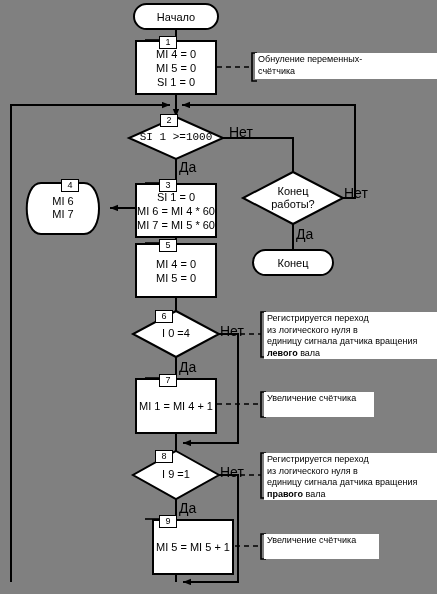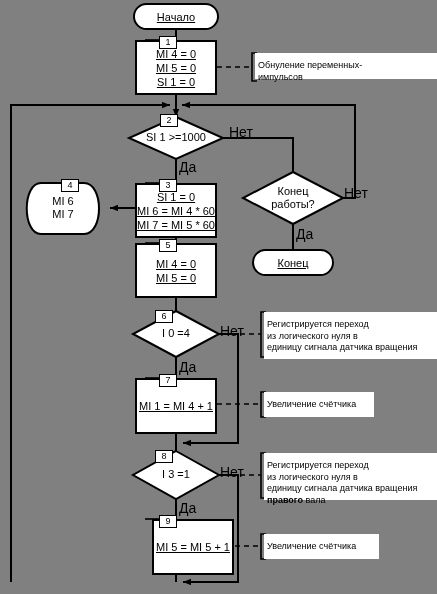--- a/index.html
+++ b/index.html
@@ -7,28 +7,28 @@
     width:437px;height:594px;
     background:#808080;
     font-family:"Liberation Sans", sans-serif;
     position:relative;
     overflow:hidden;
     -webkit-font-smoothing:none;
   }
   #chart{position:absolute;left:0;top:0;width:437px;height:594px;}
   .node{position:absolute;box-sizing:border-box;background:#ffffff;border:2px solid #000000;
         display:flex;flex-direction:column;align-items:center;justify-content:center;
-        font-size:11px;color:#000;line-height:14px;text-align:center;white-space:pre;text-decoration:underline;}
+        font-size:11px;color:#000;line-height:14px;text-align:center;white-space:pre;}
   .terminator{border-radius:14px;}
   .proc{}
   .numtag{position:absolute;background:#ffffff;border:1px solid #000;
           font-size:9px;line-height:10px;color:#000;padding:0 2px;z-index:30;
           text-align:center;}
   .annot{position:absolute;box-sizing:border-box;background:#ffffff;
-         font-size:9px;line-height:11.5px;color:#000;padding:7px 2px 1px 3px;
+         font-size:9px;line-height:11.5px;color:#000;padding:1px 2px 1px 3px;
          text-align:left;z-index:20;}
   .annot b{font-weight:bold;}
   .lbl{position:absolute;font-size:14px;color:#000;line-height:10px;z-index:25;}
   .diamondtext{position:absolute;font-size:11px;color:#000;line-height:13px;
                text-align:center;z-index:15;white-space:pre;}
 </style>
 </head>
 <body>
 
 <svg id="chart" viewBox="0 0 437 594" width="437" height="594" xmlns="http://www.w3.org/2000/svg">
@@ -112,21 +112,21 @@
   <span>Начало</span>
 </div>
 
 <div class="node proc" style="left:135px;top:40px;width:82px;height:55px;">
   <span>MI 4 = 0
 MI 5 = 0
 SI 1 = 0</span>
 </div>
 <div class="numtag" style="left:159px;top:36px;width:12px;height:11px;">1</div>
 
-<div class="diamondtext" style="left:129px;top:131px;width:94px;">SI 1 &gt;=1000</div>
+<div class="diamondtext" style="left:129px;top:131px;width:94px;font-family:Liberation Mono, monospace;">SI 1 &gt;=1000</div>
 <div class="numtag" style="left:160px;top:114px;width:12px;height:11px;">2</div>
 
 <div class="node proc" style="left:135px;top:183px;width:82px;height:55px;">
   <span>SI 1 = 0
 MI 6 = MI 4 * 60
 MI 7 = MI 5 * 60</span>
 </div>
 <div class="numtag" style="left:159px;top:179px;width:12px;height:11px;">3</div>
 
 <div class="diamondtext" style="left:22px;top:195px;width:82px;">MI 6
@@ -140,21 +140,21 @@
 <div class="numtag" style="left:159px;top:239px;width:12px;height:11px;">5</div>
 
 <div class="diamondtext" style="left:133px;top:327px;width:86px;">I 0 =4</div>
 <div class="numtag" style="left:155px;top:310px;width:12px;height:11px;">6</div>
 
 <div class="node proc" style="left:135px;top:378px;width:82px;height:56px;">
   <span>MI 1 = MI 4 + 1</span>
 </div>
 <div class="numtag" style="left:159px;top:374px;width:12px;height:11px;">7</div>
 
-<div class="diamondtext" style="left:133px;top:468px;width:86px;">I 3 =1</div>
+<div class="diamondtext" style="left:133px;top:468px;width:86px;">I 9 =1</div>
 <div class="numtag" style="left:155px;top:450px;width:12px;height:11px;">8</div>
 
 <div class="node proc" style="left:135px;top:519px;width:82px;height:56px;margin-left:17px;">
   <span>MI 5 = MI 5 + 1</span>
 </div>
 <div class="numtag" style="left:159px;top:515px;width:12px;height:11px;">9</div>
 
 <div class="diamondtext" style="left:243px;top:185px;width:100px;">Конец
 работы?</div>
 
@@ -166,27 +166,28 @@
 <div class="lbl" style="left:179px;top:162px;">Да</div>
 <div class="lbl" style="left:344px;top:188px;">Нет</div>
 <div class="lbl" style="left:296px;top:229px;">Да</div>
 <div class="lbl" style="left:220px;top:326px;">Нет</div>
 <div class="lbl" style="left:179px;top:362px;">Да</div>
 <div class="lbl" style="left:220px;top:467px;">Нет</div>
 <div class="lbl" style="left:179px;top:503px;">Да</div>
 
 <div class="annot" style="left:255px;top:53px;width:182px;height:26px;">
   <div>Обнуление переменных-</div>
-  <div>импульсов</div>
+  <div>счётчика</div>
 </div>
 
 <div class="annot" style="left:264px;top:312px;width:173px;height:47px;">
   <div>Регистрируется переход</div>
   <div>из логического нуля в</div>
   <div>единицу сигнала датчика вращения</div>
+  <div><b>левого</b><span> вала</span></div>
 </div>
 
 <div class="annot" style="left:264px;top:392px;width:110px;height:25px;">
   <div>Увеличение счётчика</div>
 </div>
 
 <div class="annot" style="left:264px;top:453px;width:173px;height:47px;">
   <div>Регистрируется переход</div>
   <div>из логического нуля в</div>
   <div>единицу сигнала датчика вращения</div>

